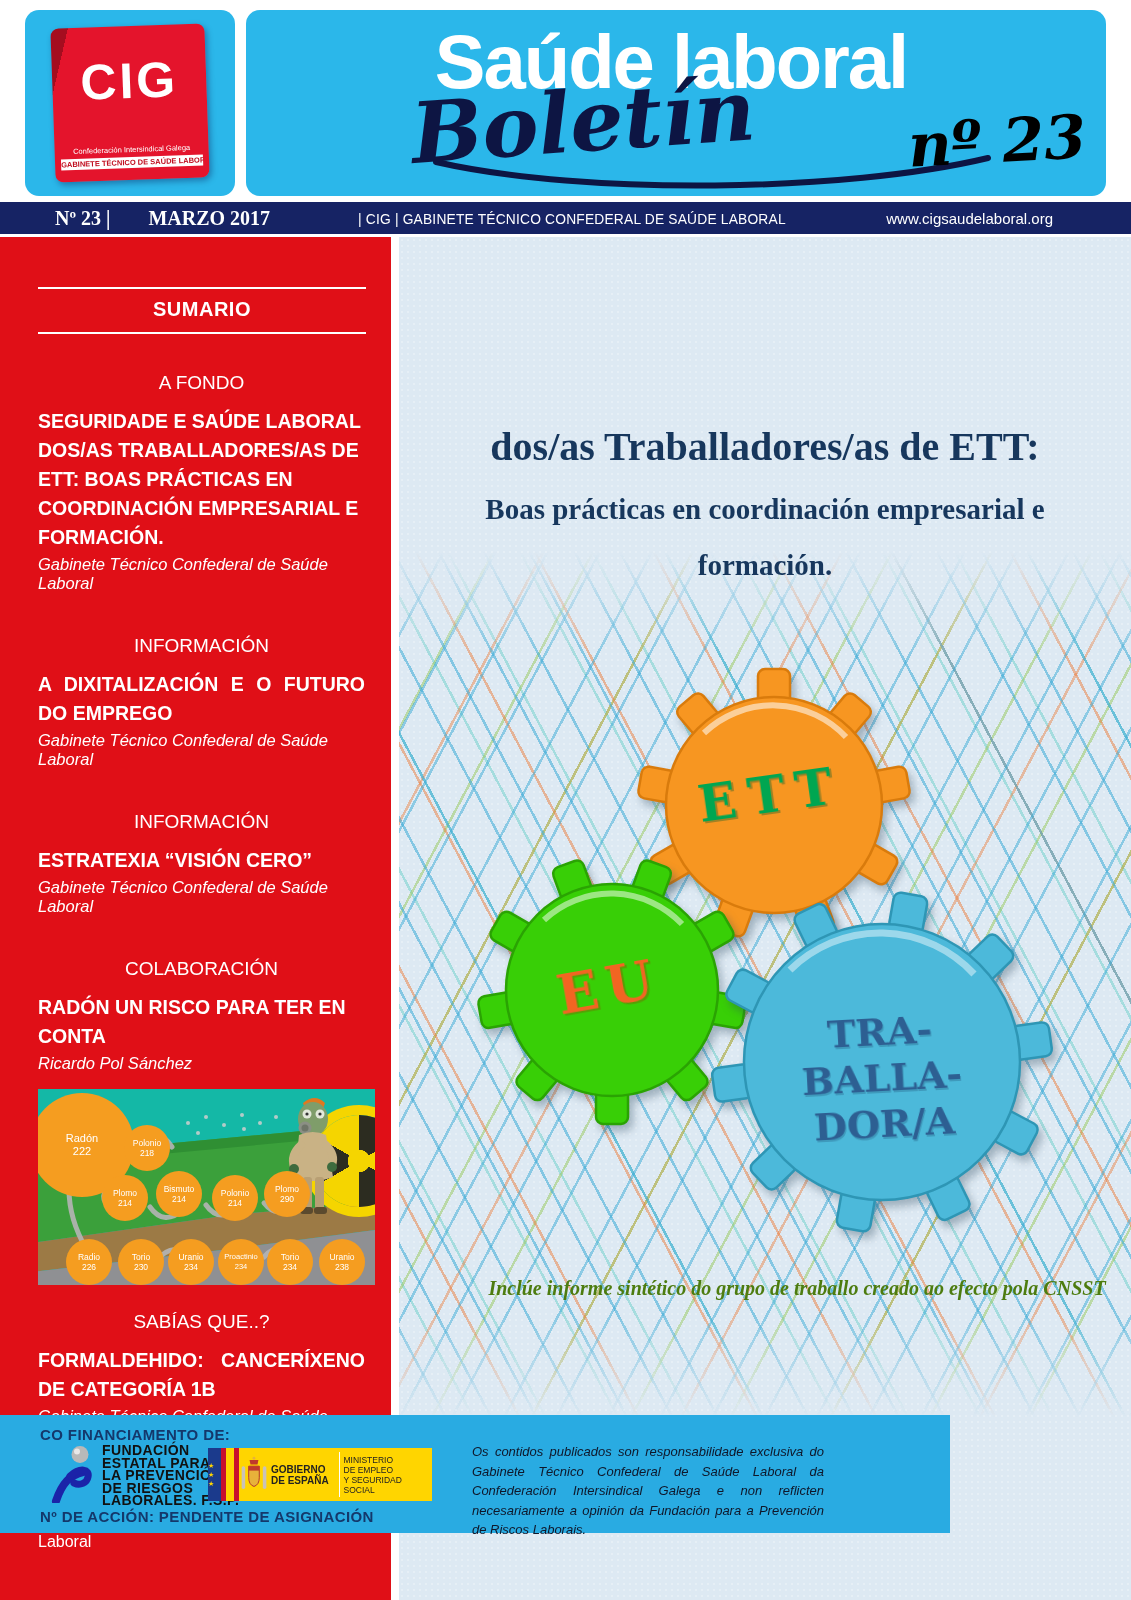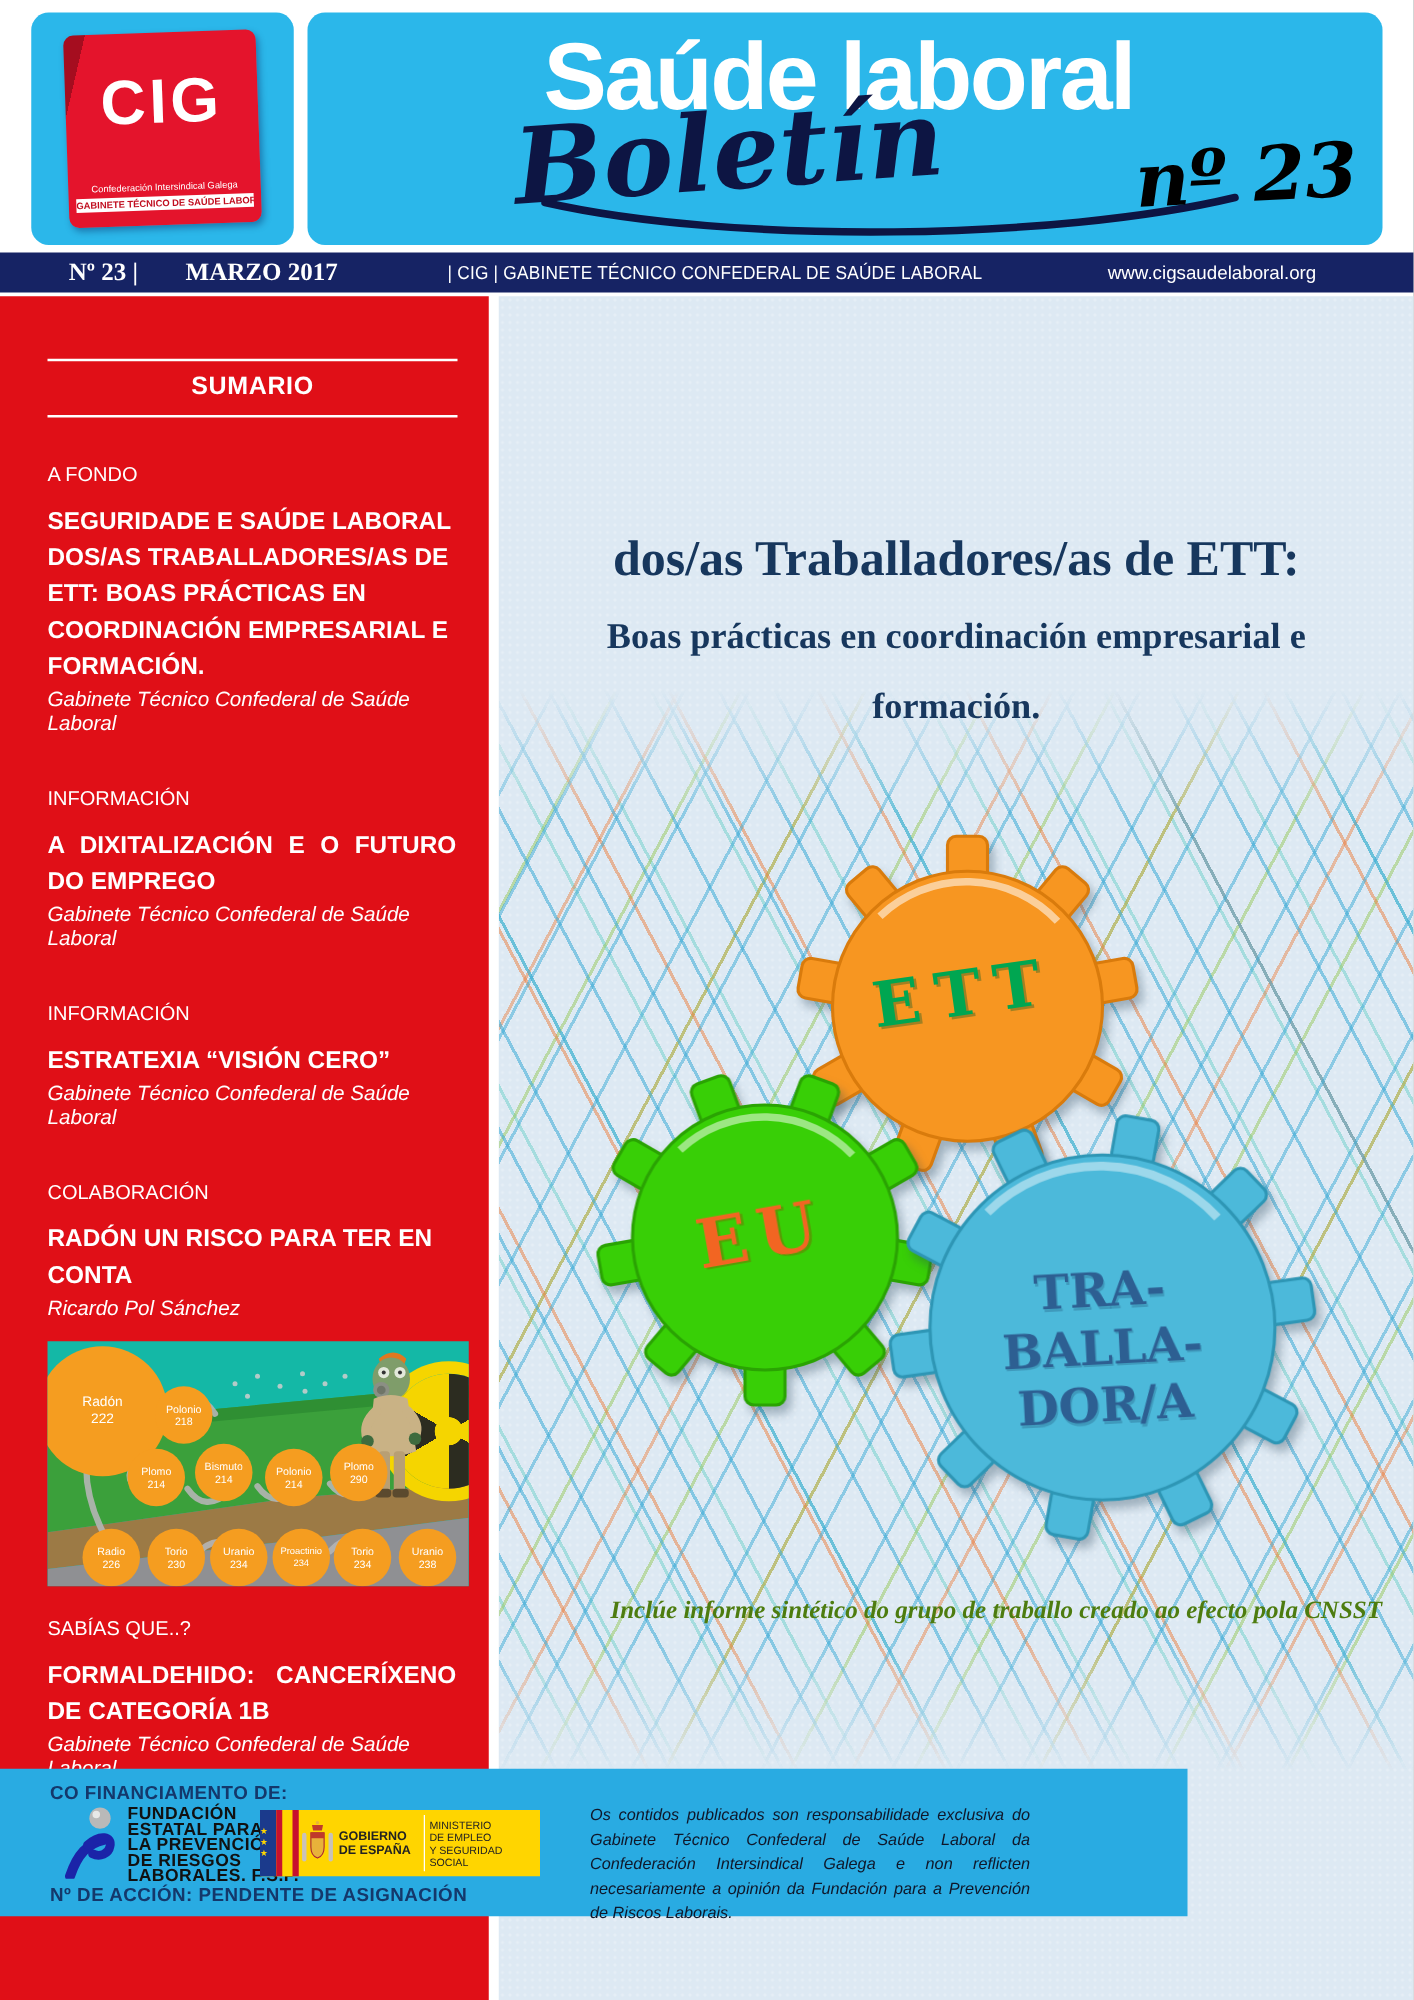--- a/index.html
+++ b/index.html
@@ -36,21 +36,21 @@
   .ib-date  { margin-left:38px; font-family:"Liberation Serif",serif; font-weight:bold; font-size:20px; }
   .ib-org   { margin-left:88px; font-size:15px; letter-spacing:.2px; transform:scaleX(.92); transform-origin:left center; white-space:nowrap; }
   .ib-site  { margin-left:auto; margin-right:78px; font-size:15px; }
 
   
   .sidebar { position:absolute; left:0; top:237px; width:391px; height:1363px; background:#e00f17;
           color:#fff; padding:50px 26px 16px 38px; }
   .sb-rule { width:328px; height:2px; background:#fff; }
   .sumario { width:328px; text-align:center; font-weight:bold; font-size:20px; letter-spacing:.5px;
           padding:9px 0 11px; }
-  .sb-label { font-size:16px; margin-top:42px; }
+  .sb-label { font-size:19px; margin-top:42px;text-align:center; }
   .sb-title { font-size:19.5px; font-weight:bold; line-height:29px; margin-top:13px; }
   .sb-title.just { text-align:justify; }
   .sb-credit { font-size:16.5px; font-style:italic; margin-top:3px; }
   .sb-edita-label { font-size:16px; margin-top:46px; }
   .sb-edita-value { font-size:16px; margin-top:6px; }
 
   
   .radon { position:relative; width:337px; height:196px; background:#14b8a6; margin-top:16px; overflow:hidden; }
   .radon .grass  { position:absolute; inset:0; background:#3ba03b;
           clip-path:polygon(0 34%, 100% 18%, 100% 58%, 58% 64%, 0 78%); }

